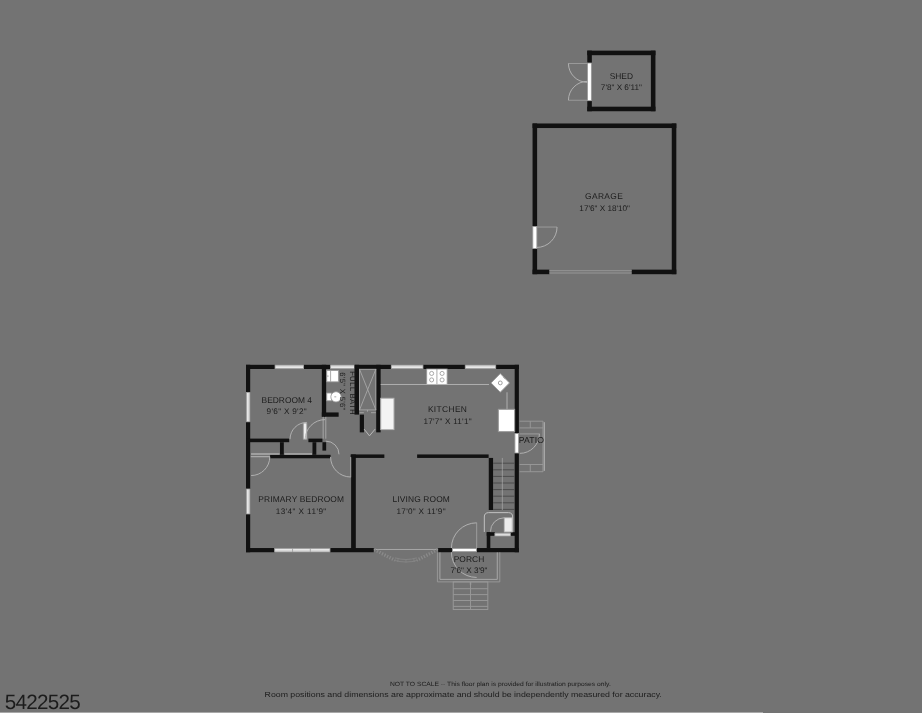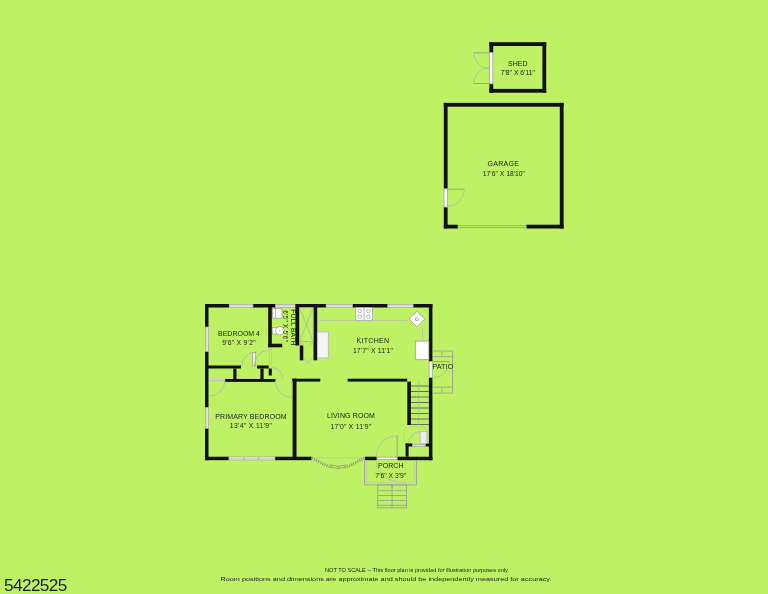--- a/index.html
+++ b/index.html
@@ -1,16 +1,16 @@
 <!DOCTYPE html>
 <html><head>
 <meta charset="utf-8">
 <style>
   html,body{margin:0;padding:0;background:#fff;}
-  #page{position:relative;width:768px;height:594px;background:#bef264;overflow:hidden;}
+  #page{position:relative;width:768px;height:594px;background:#737373;overflow:hidden;}
   svg{position:absolute;top:0;left:0;}
   text{font-family:"Liberation Sans",sans-serif;fill:#1c1c1c;}
 </style>
 </head>
 <body>
 <div id="page">
 <svg width="768" height="594" viewBox="0 0 768 594">
 <g fill="#111" stroke="none">
 
 <g>

